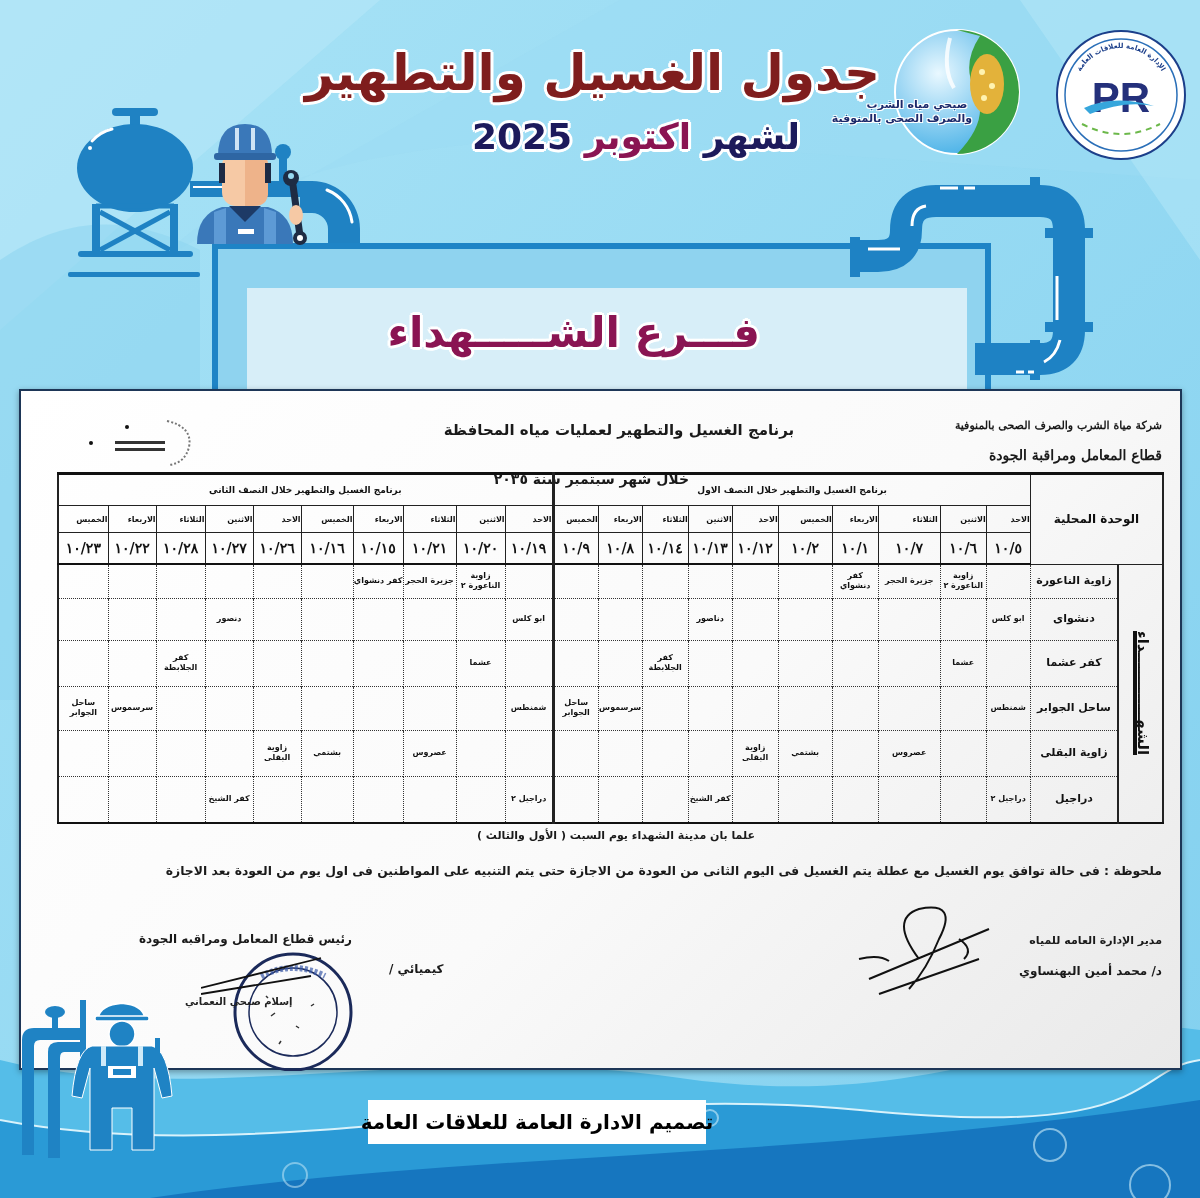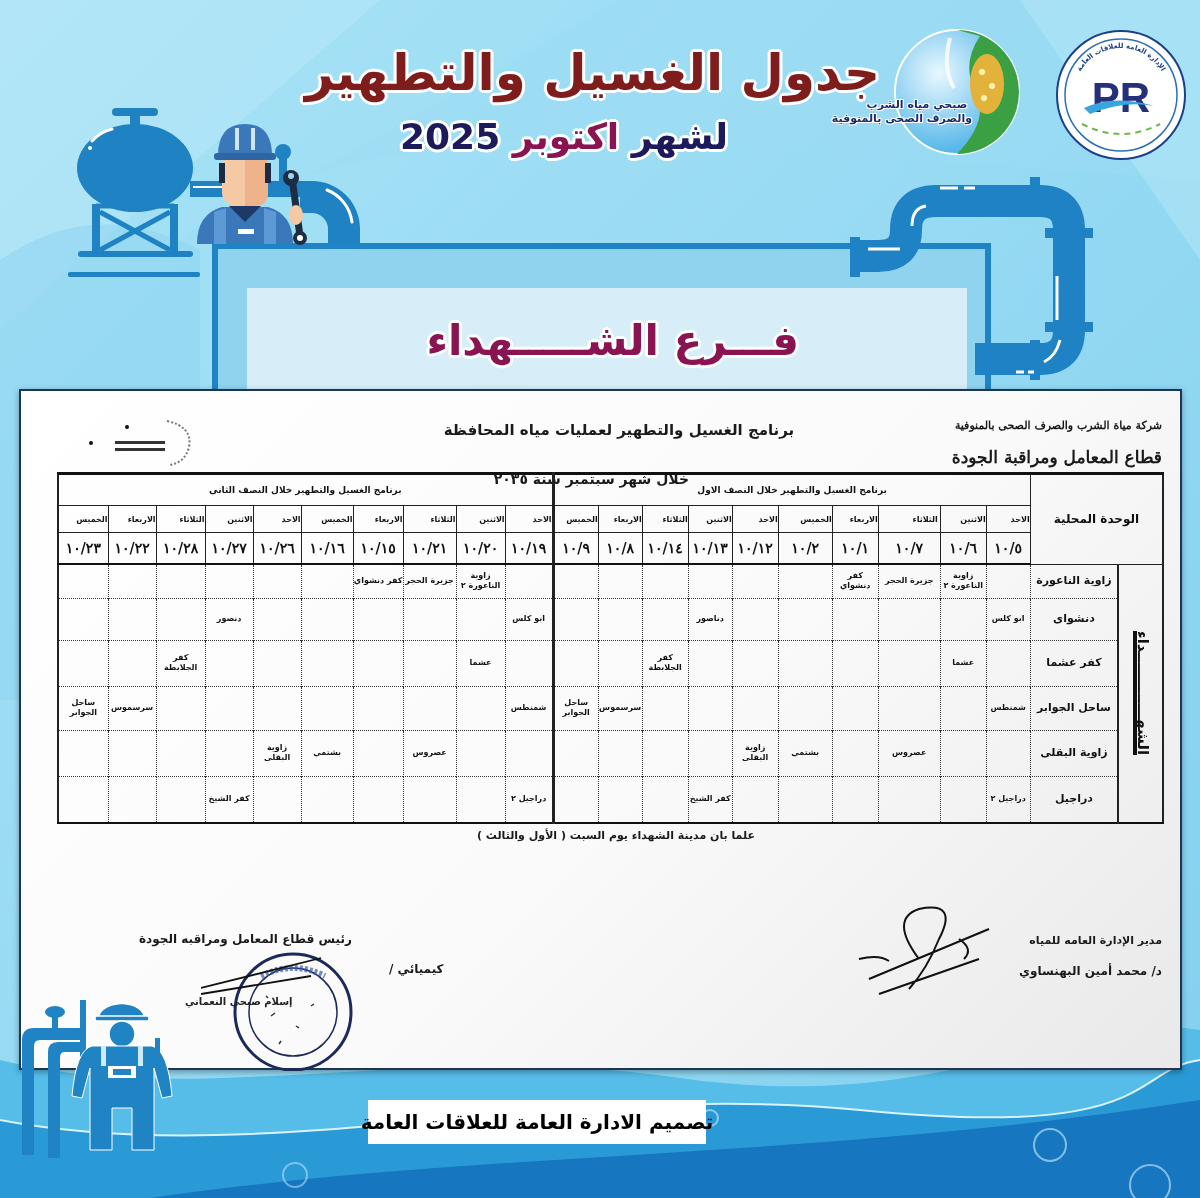--- a/index.html
+++ b/index.html
@@ -10,46 +10,46 @@
   .layer { position:absolute; left:0; top:0; }
   .outline-white {
     text-shadow: 2px 2px 0 #fff,-2px -2px 0 #fff,2px -2px 0 #fff,-2px 2px 0 #fff,
                  0 3px 0 #fff,3px 0 0 #fff,0 -3px 0 #fff,-3px 0 0 #fff;
   }
   .title1 {
     position:absolute; left:320px; top:44px; width:560px; text-align:center;
     direction:rtl; font-size:50px; font-weight:bold; color:#7f1d1d; white-space:nowrap;
   }
   .title2 {
-    position:absolute; left:400px; top:116px; width:400px; text-align:left;
+    position:absolute; left:400px; top:116px; width:400px; text-align:right;
     direction:rtl; font-size:36px; font-weight:bold; color:#1c1a5b; white-space:nowrap;
   }
   .title2 .month { color:#8a1452; }
   .branch {
-    position:absolute; left:439px; top:308px; width:360px; text-align:center;
-    direction:rtl; font-size:42px; font-weight:bold; color:#8a1452; white-space:nowrap;margin-top:8px;
+    position:absolute; left:400px; top:308px; width:360px; text-align:center;
+    direction:rtl; font-size:42px; font-weight:bold; color:#8a1452; white-space:nowrap;
   }
   
   .logo-company { position:absolute; left:862px; top:28px; width:180px; height:135px; }
   .logo-company .lc-text {
     position:absolute; left:0; top:70px; width:110px; direction:rtl; text-align:center;
     font-weight:bold; color:#1c2a6b; font-size:11px; line-height:14px; white-space:nowrap;
     text-shadow:1px 1px 0 #fff,-1px -1px 0 #fff,1px -1px 0 #fff,-1px 1px 0 #fff;
   }
   .logo-pr { position:absolute; left:1054px; top:28px; width:134px; height:134px; }
 
   
   .doc {
     position:absolute; left:19px; top:389px; width:1159px; height:677px;
     background:linear-gradient(135deg,#ffffff 0%,#fafafa 55%,#e9e9e9 100%);
     border:2px solid #1d3657; box-shadow:0 2px 6px rgba(0,0,0,.35);
   }
   .doc .t { position:absolute; direction:rtl; white-space:nowrap; color:#1a1a1a; font-weight:bold; }
   .doc .company { right:18px; top:28px; font-size:11px; font-family:"DejaVu Serif", serif; }
-  .doc .sector  { right:18px; top:56px; font-size:17px; font-family:"DejaVu Serif", serif; }
+  .doc .sector  { right:18px; top:56px; font-size:14px; font-family:"DejaVu Serif", serif; }
   .doc .ptitle  { left:392px; top:30px; width:412px; text-align:center; font-size:15px; }
   .doc .period  { left:438px; top:60px; width:230px; font-size:14px;margin-top:20px; }
   .doc .stamp-small { position:absolute; left:66px; top:22px; }
 
   table.sched {
     position:absolute; left:36px; top:81px; width:1105px; height:345px;
     border-collapse:collapse; table-layout:fixed; direction:rtl;
     border-top:3px solid #111; border-bottom:2px solid #111; border-left:2px solid #222; border-right:2px solid #222;
   }
   table.sched th, table.sched td {
@@ -450,20 +450,21 @@
           <td class=""></td>
           <td class="">كفر الشيخ</td>
           <td class=""></td>
           <td class=""></td>
           <td class=""></td>
         </tr>
       </tbody>
   </table>
 
   <div class="t sat-note">علما بان مدينة الشهداء يوم السبت ( الأول والثالث )</div>
+  <div class="t note">ملحوظة : فى حالة توافق يوم الغسيل مع عطلة يتم الغسيل فى اليوم الثانى من العودة من الاجازة حتى يتم التنبيه على المواطنين فى اول يوم من العودة بعد الاجازة</div>
 
   <div class="t sig-r-title">مدير الإدارة العامه للمياه</div>
   <div class="t sig-r-name">د/ محمد أمين البهنساوي</div>
   <svg style="position:absolute;left:828px;top:508px" width="160" height="100">
     <path d="M70 60 Q40 20 70 10 Q110 2 90 40 Q78 70 60 90 M20 80 L140 30 M30 95 L130 60 M110 40 Q125 50 115 60 M10 60 Q30 55 40 62" stroke="#111" stroke-width="2" fill="none"></path>
   </svg>
 
   <div class="t sig-l-title">رئيس قطاع المعامل ومراقبه الجودة</div>
   <div class="t sig-l-role">كيميائي /</div>
   <svg style="position:absolute;left:180px;top:555px" width="200" height="125">

